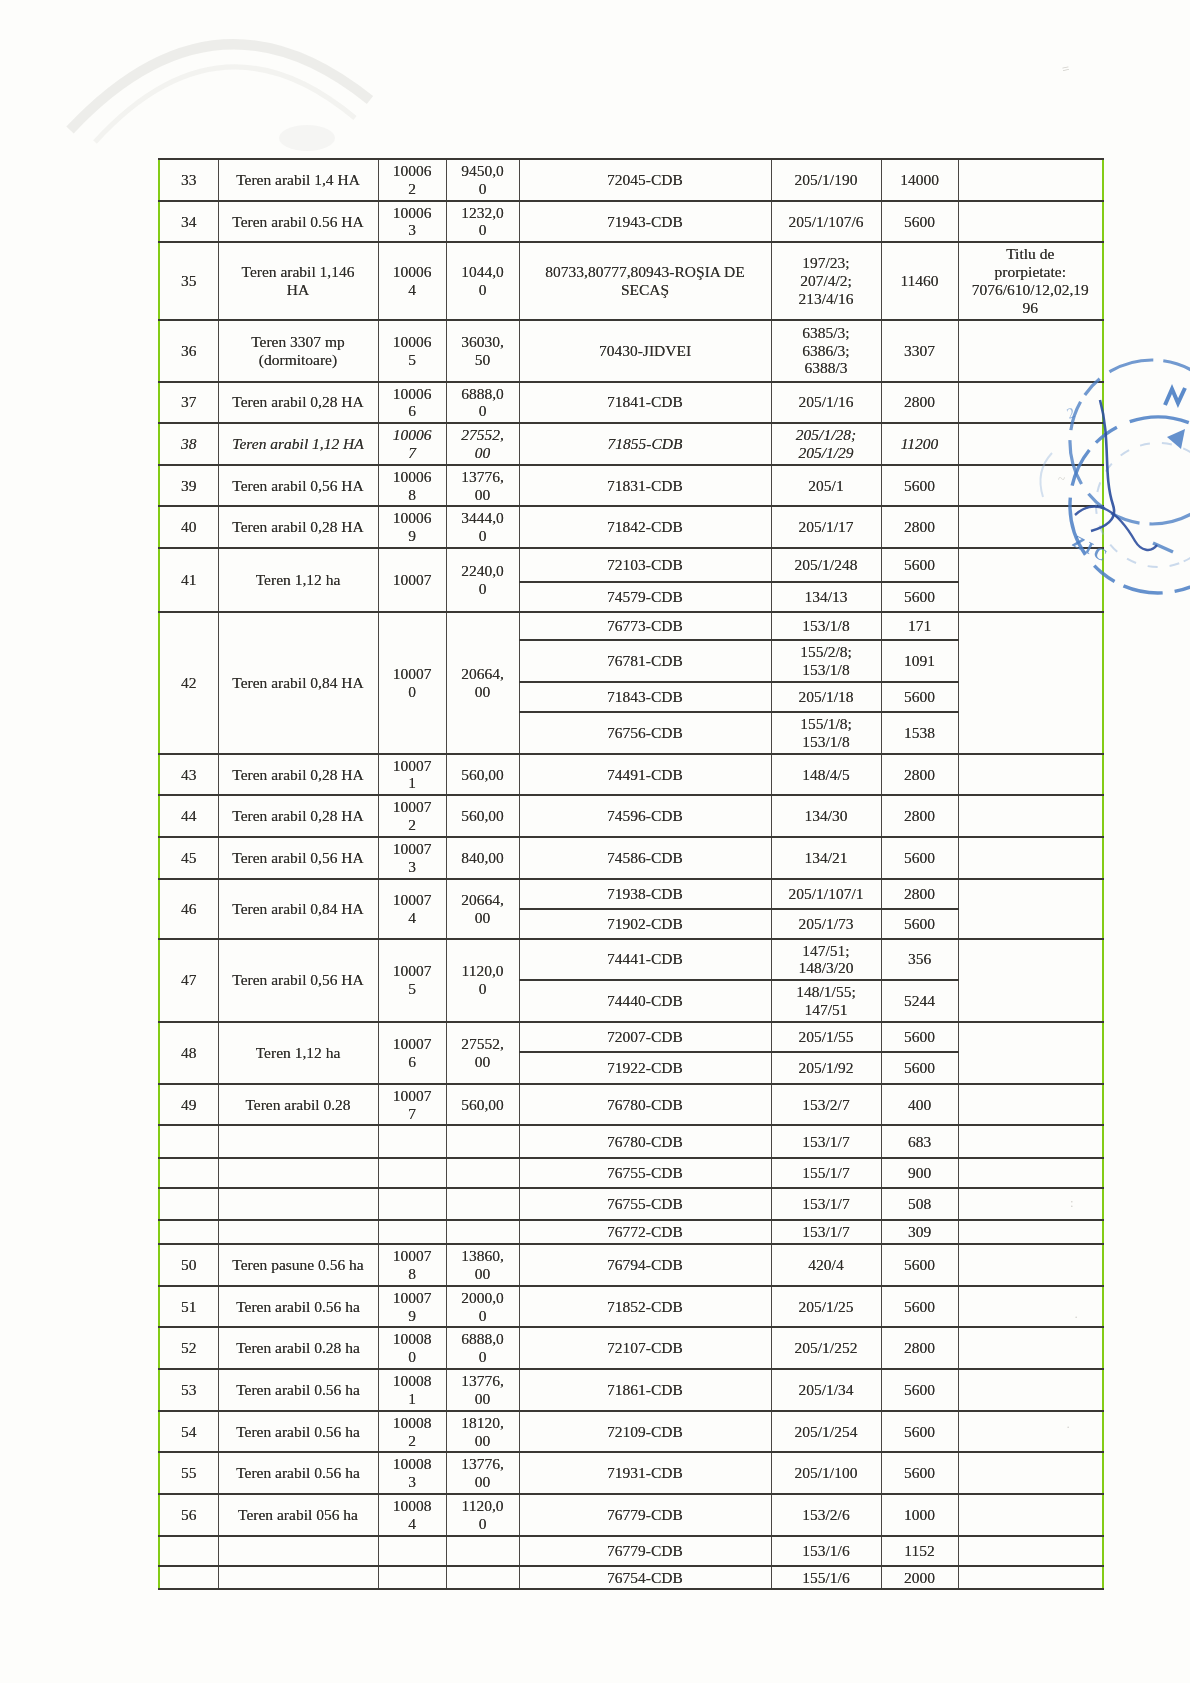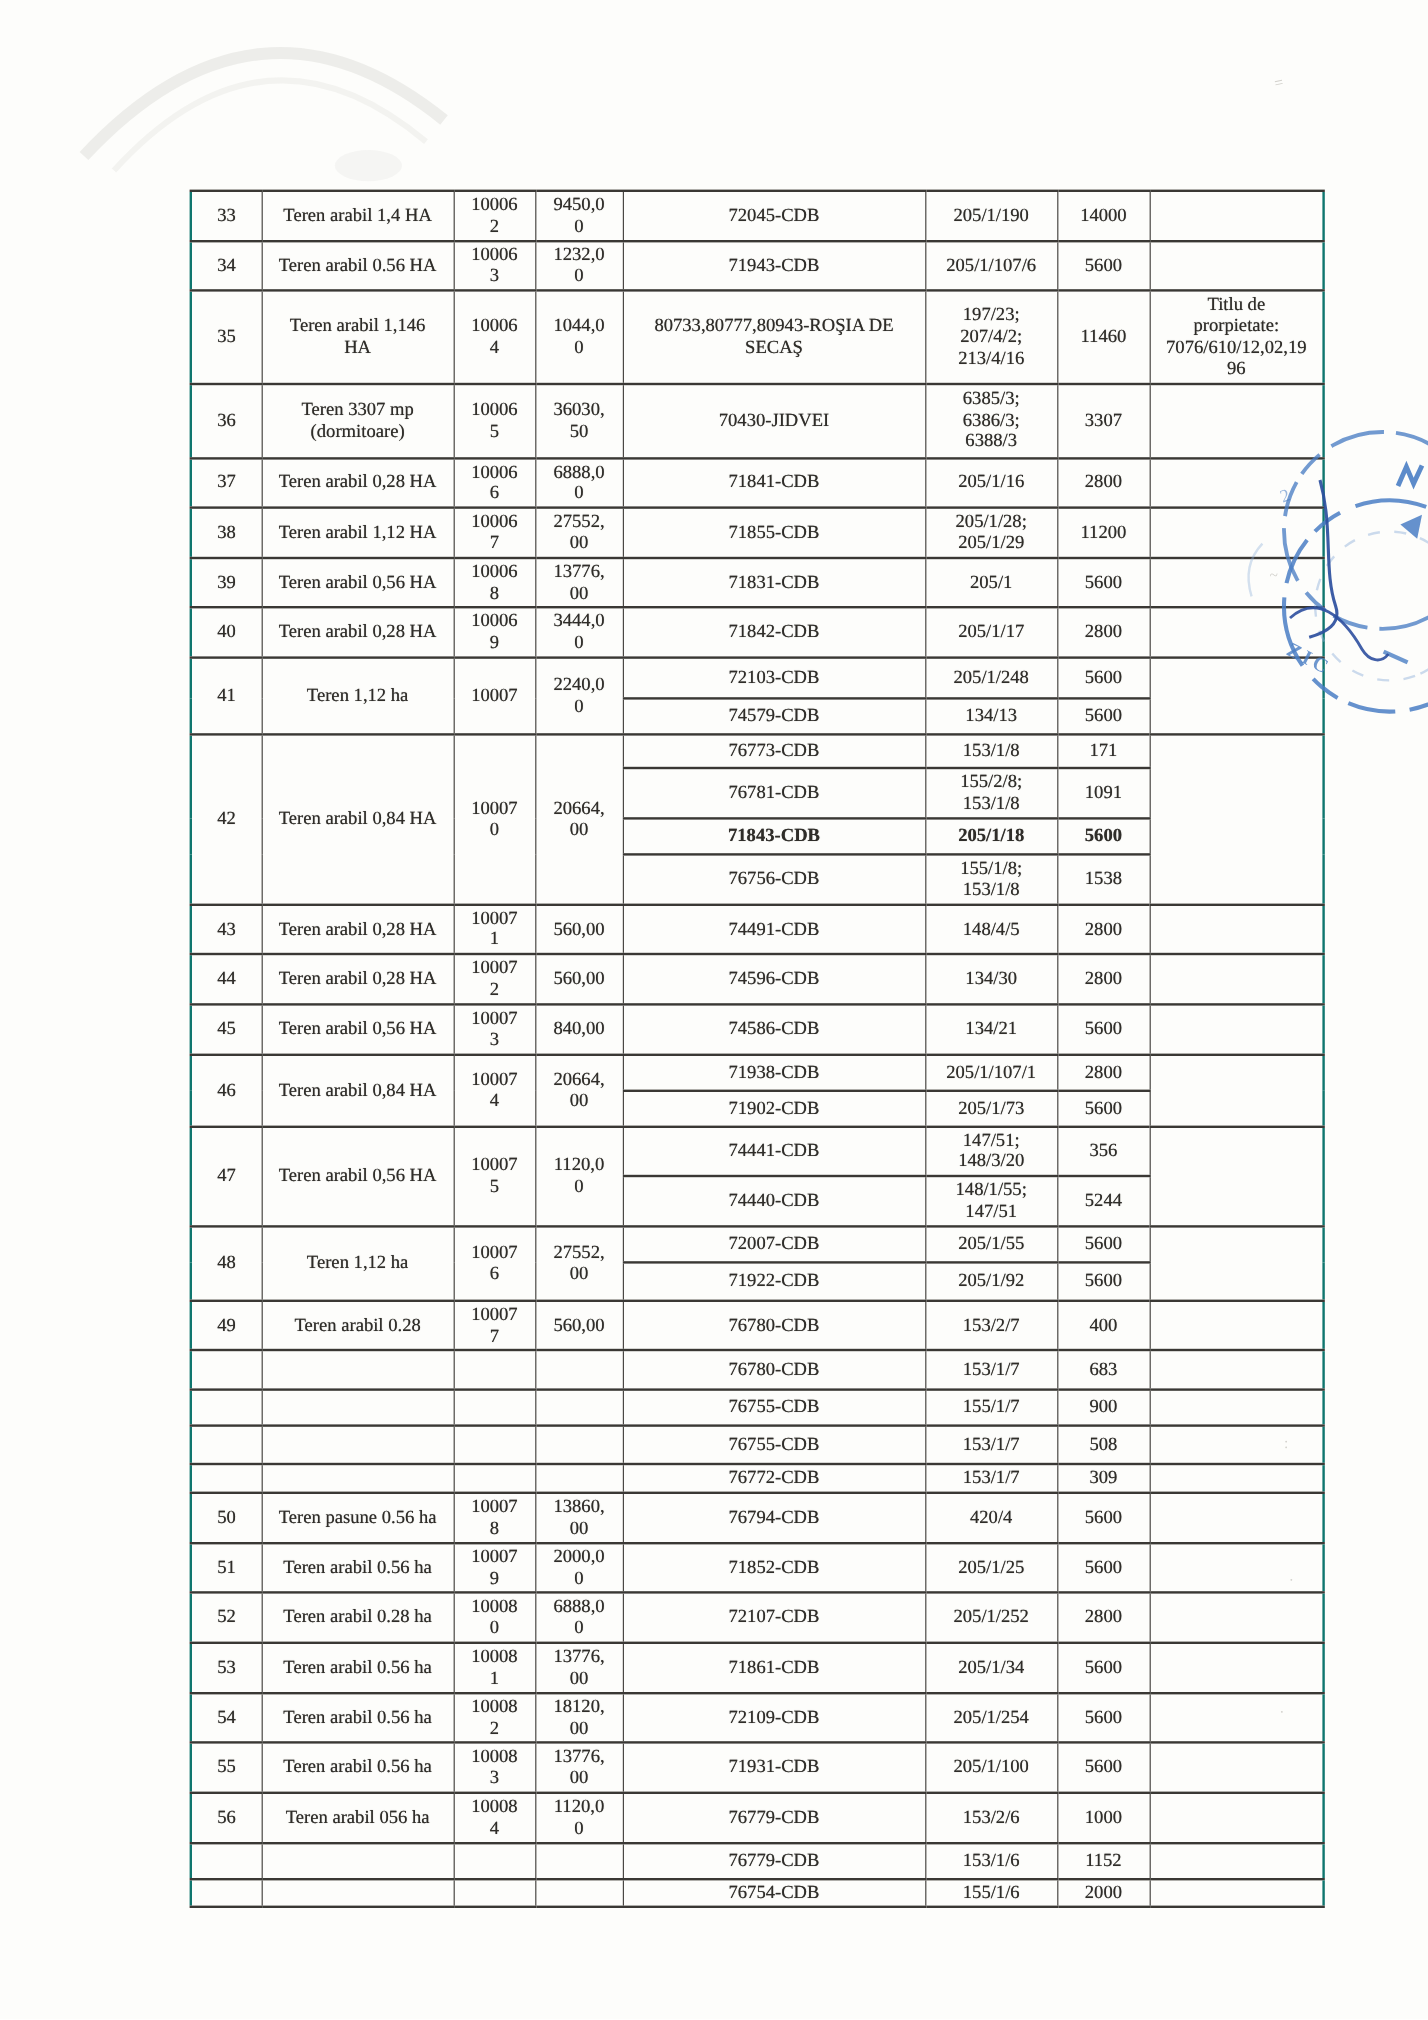--- a/index.html
+++ b/index.html
@@ -7,21 +7,21 @@
     position:relative;
     width:1190px;height:1683px;
     background:#fdfdfb;
     overflow:hidden;
     font-family:"Liberation Serif","DejaVu Serif",serif;
     color:#2f2d29;
   }
   table.reg{
     position:absolute;left:158px;top:158px;width:944px;
     border-collapse:collapse;table-layout:fixed;
-    border:2px solid #0f766e;
+    border:2px solid #84cc16;
   }
   table.reg td{
     border:1.5px solid #4a4744;
     border-top:2px solid #3a3834;
     border-bottom:2px solid #3a3834;
     padding:2px 4px;
     text-align:center;vertical-align:middle;
     font-size:15.5px;line-height:1.15;
     white-space:pre-line;
     text-shadow:0 0 0.6px rgba(47,45,41,.75);
@@ -120,21 +120,21 @@
           <td class="c-desc">Teren arabil 0,28 HA</td>
           <td class="c-id">10006
 6</td>
           <td class="c-val">6888,0
 0</td>
           <td class="c-code">71841-CDB</td>
           <td class="c-parcel">205/1/16</td>
           <td class="c-area">2800</td>
           <td class="c-note"></td>
         </tr>
-        <tr style="height: 31px;">
+        <tr style="height: 31px; font-style: italic;">
           <td class="c-num">38</td>
           <td class="c-desc">Teren arabil 1,12 HA</td>
           <td class="c-id">10006
 7</td>
           <td class="c-val">27552,
 00</td>
           <td class="c-code">71855-CDB</td>
           <td class="c-parcel">205/1/28;
 205/1/29</td>
           <td class="c-area">11200</td>
@@ -191,21 +191,21 @@
           <td class="c-parcel">153/1/8</td>
           <td class="c-area">171</td>
           <td rowspan="4" class="c-note"></td>
         </tr>
         <tr style="height: 42px;">
           <td class="c-code">76781-CDB</td>
           <td class="c-parcel">155/2/8;
 153/1/8</td>
           <td class="c-area">1091</td>
         </tr>
-        <tr style="height: 30px; font-weight: bold;">
+        <tr style="height: 30px;">
           <td class="c-code">71843-CDB</td>
           <td class="c-parcel">205/1/18</td>
           <td class="c-area">5600</td>
         </tr>
         <tr style="height: 38px;">
           <td class="c-code">76756-CDB</td>
           <td class="c-parcel">155/1/8;
 153/1/8</td>
           <td class="c-area">1538</td>
         </tr>

